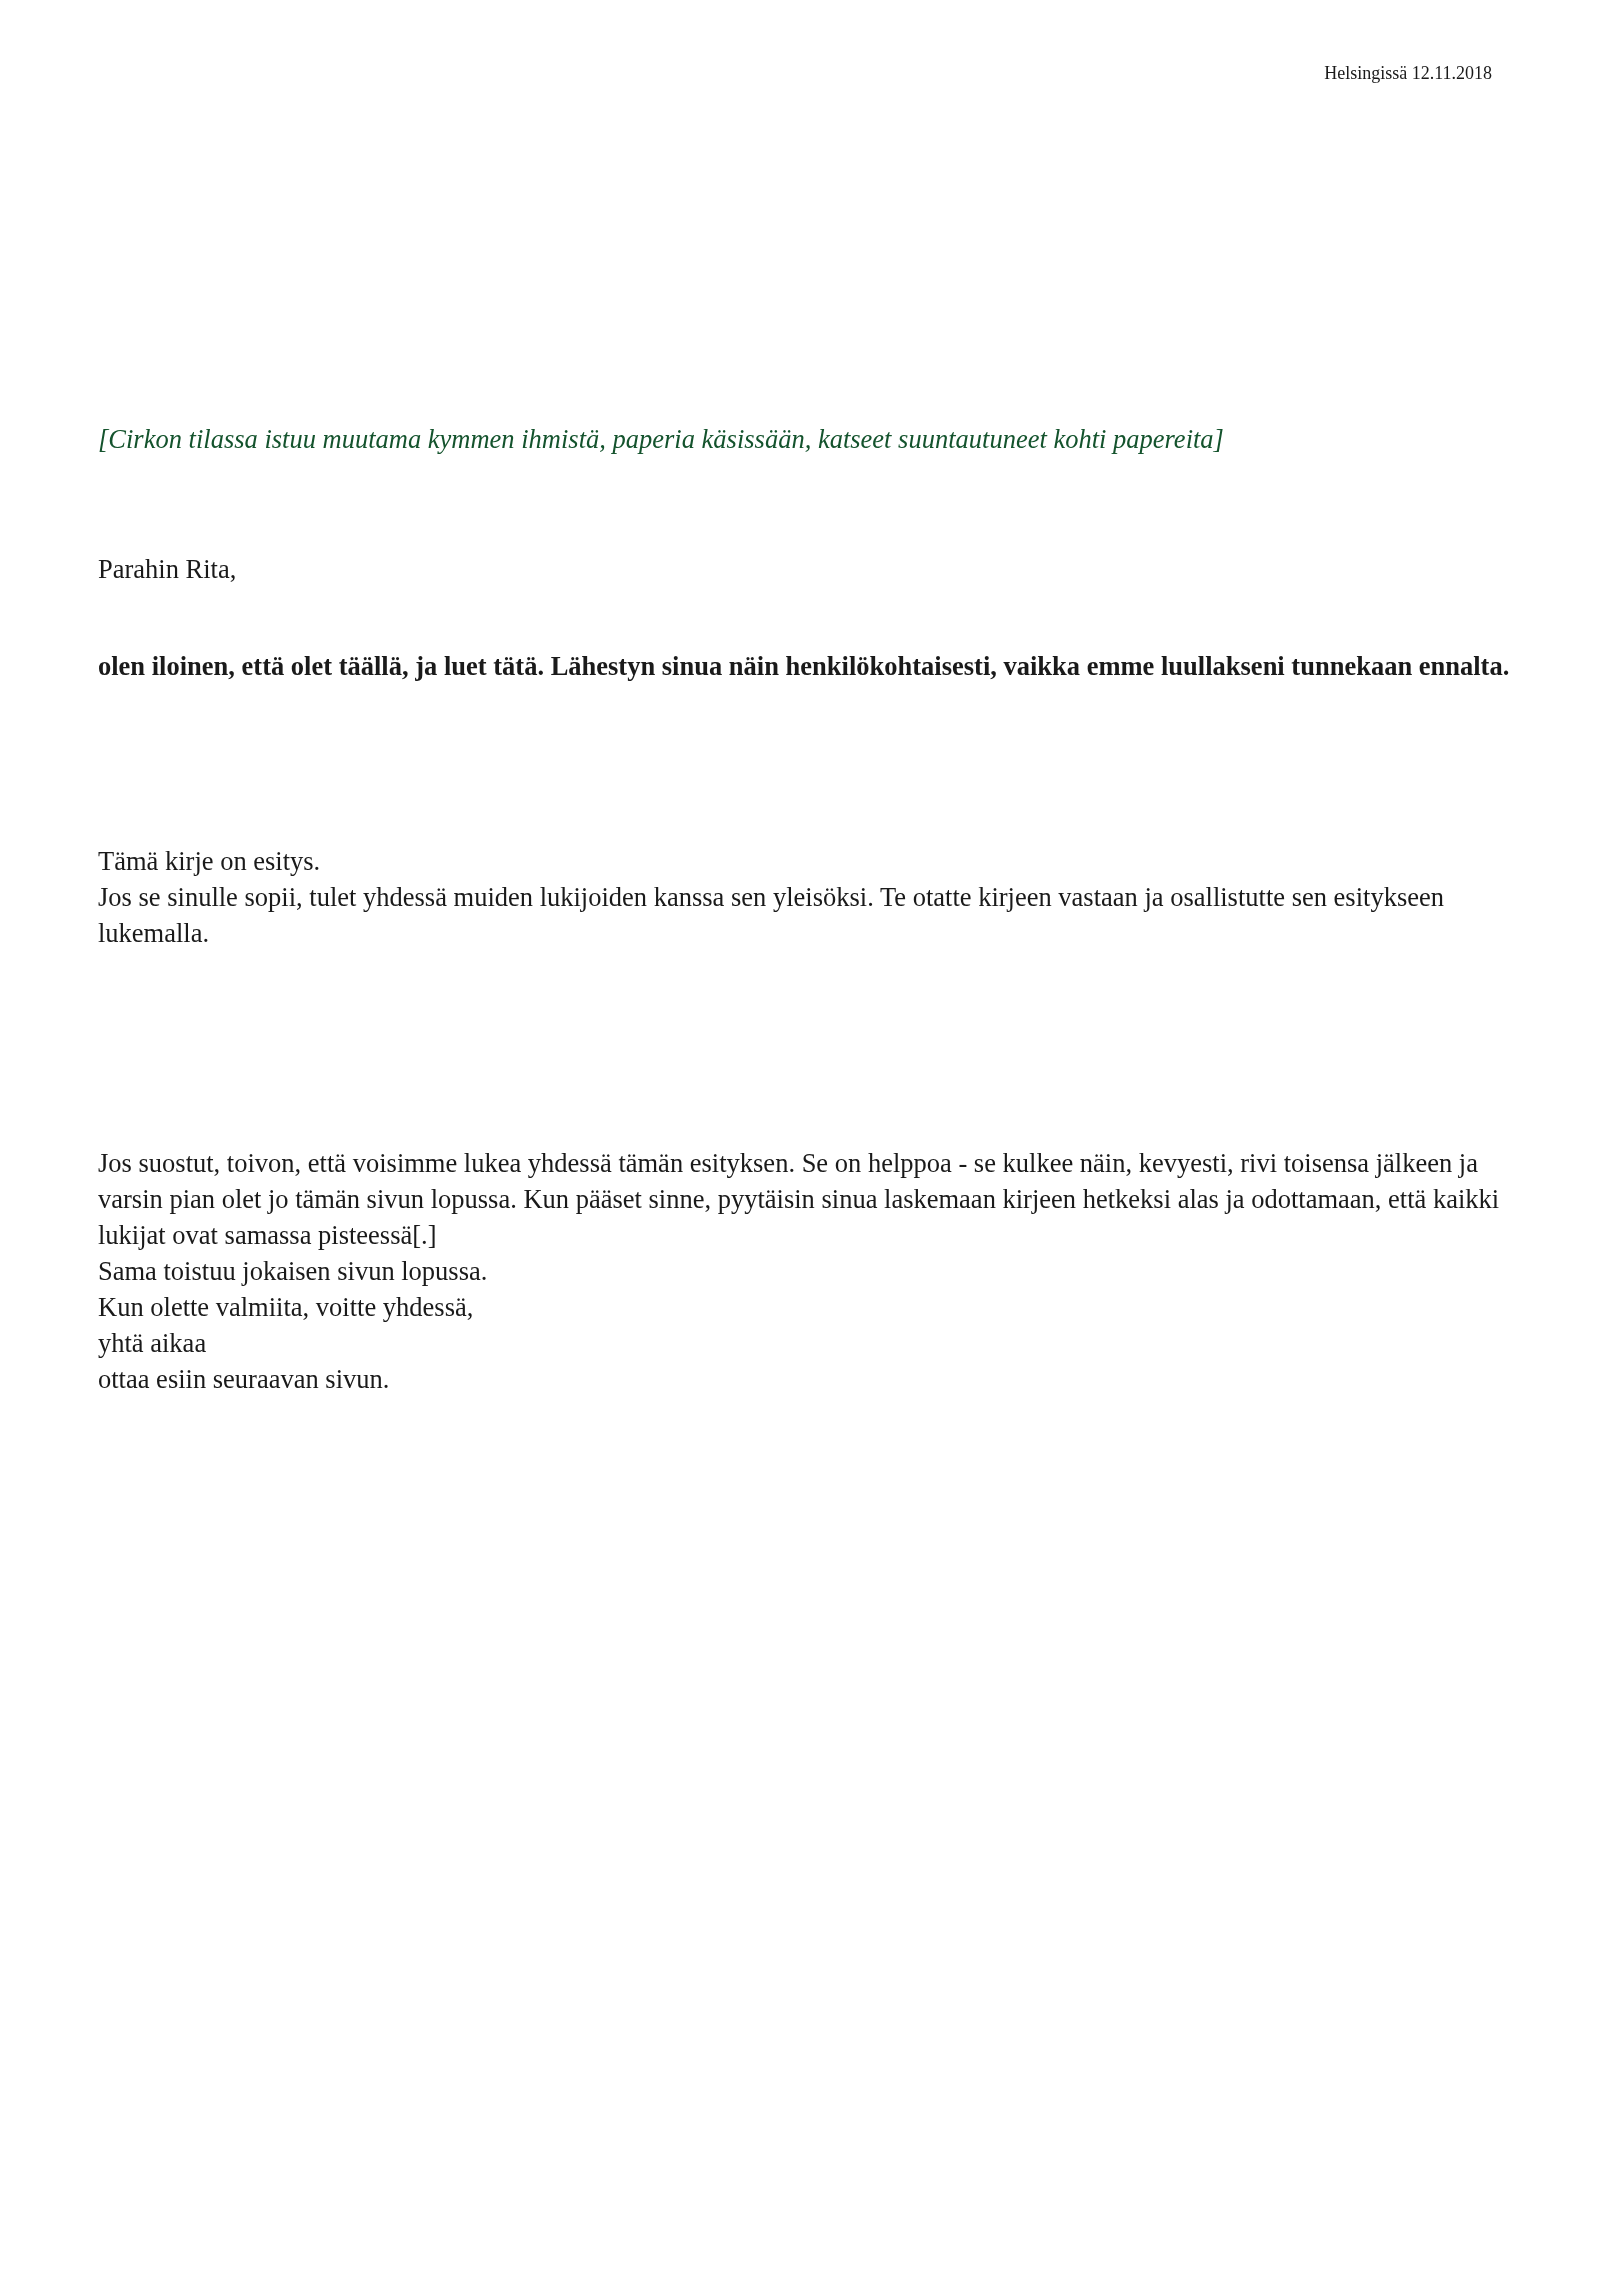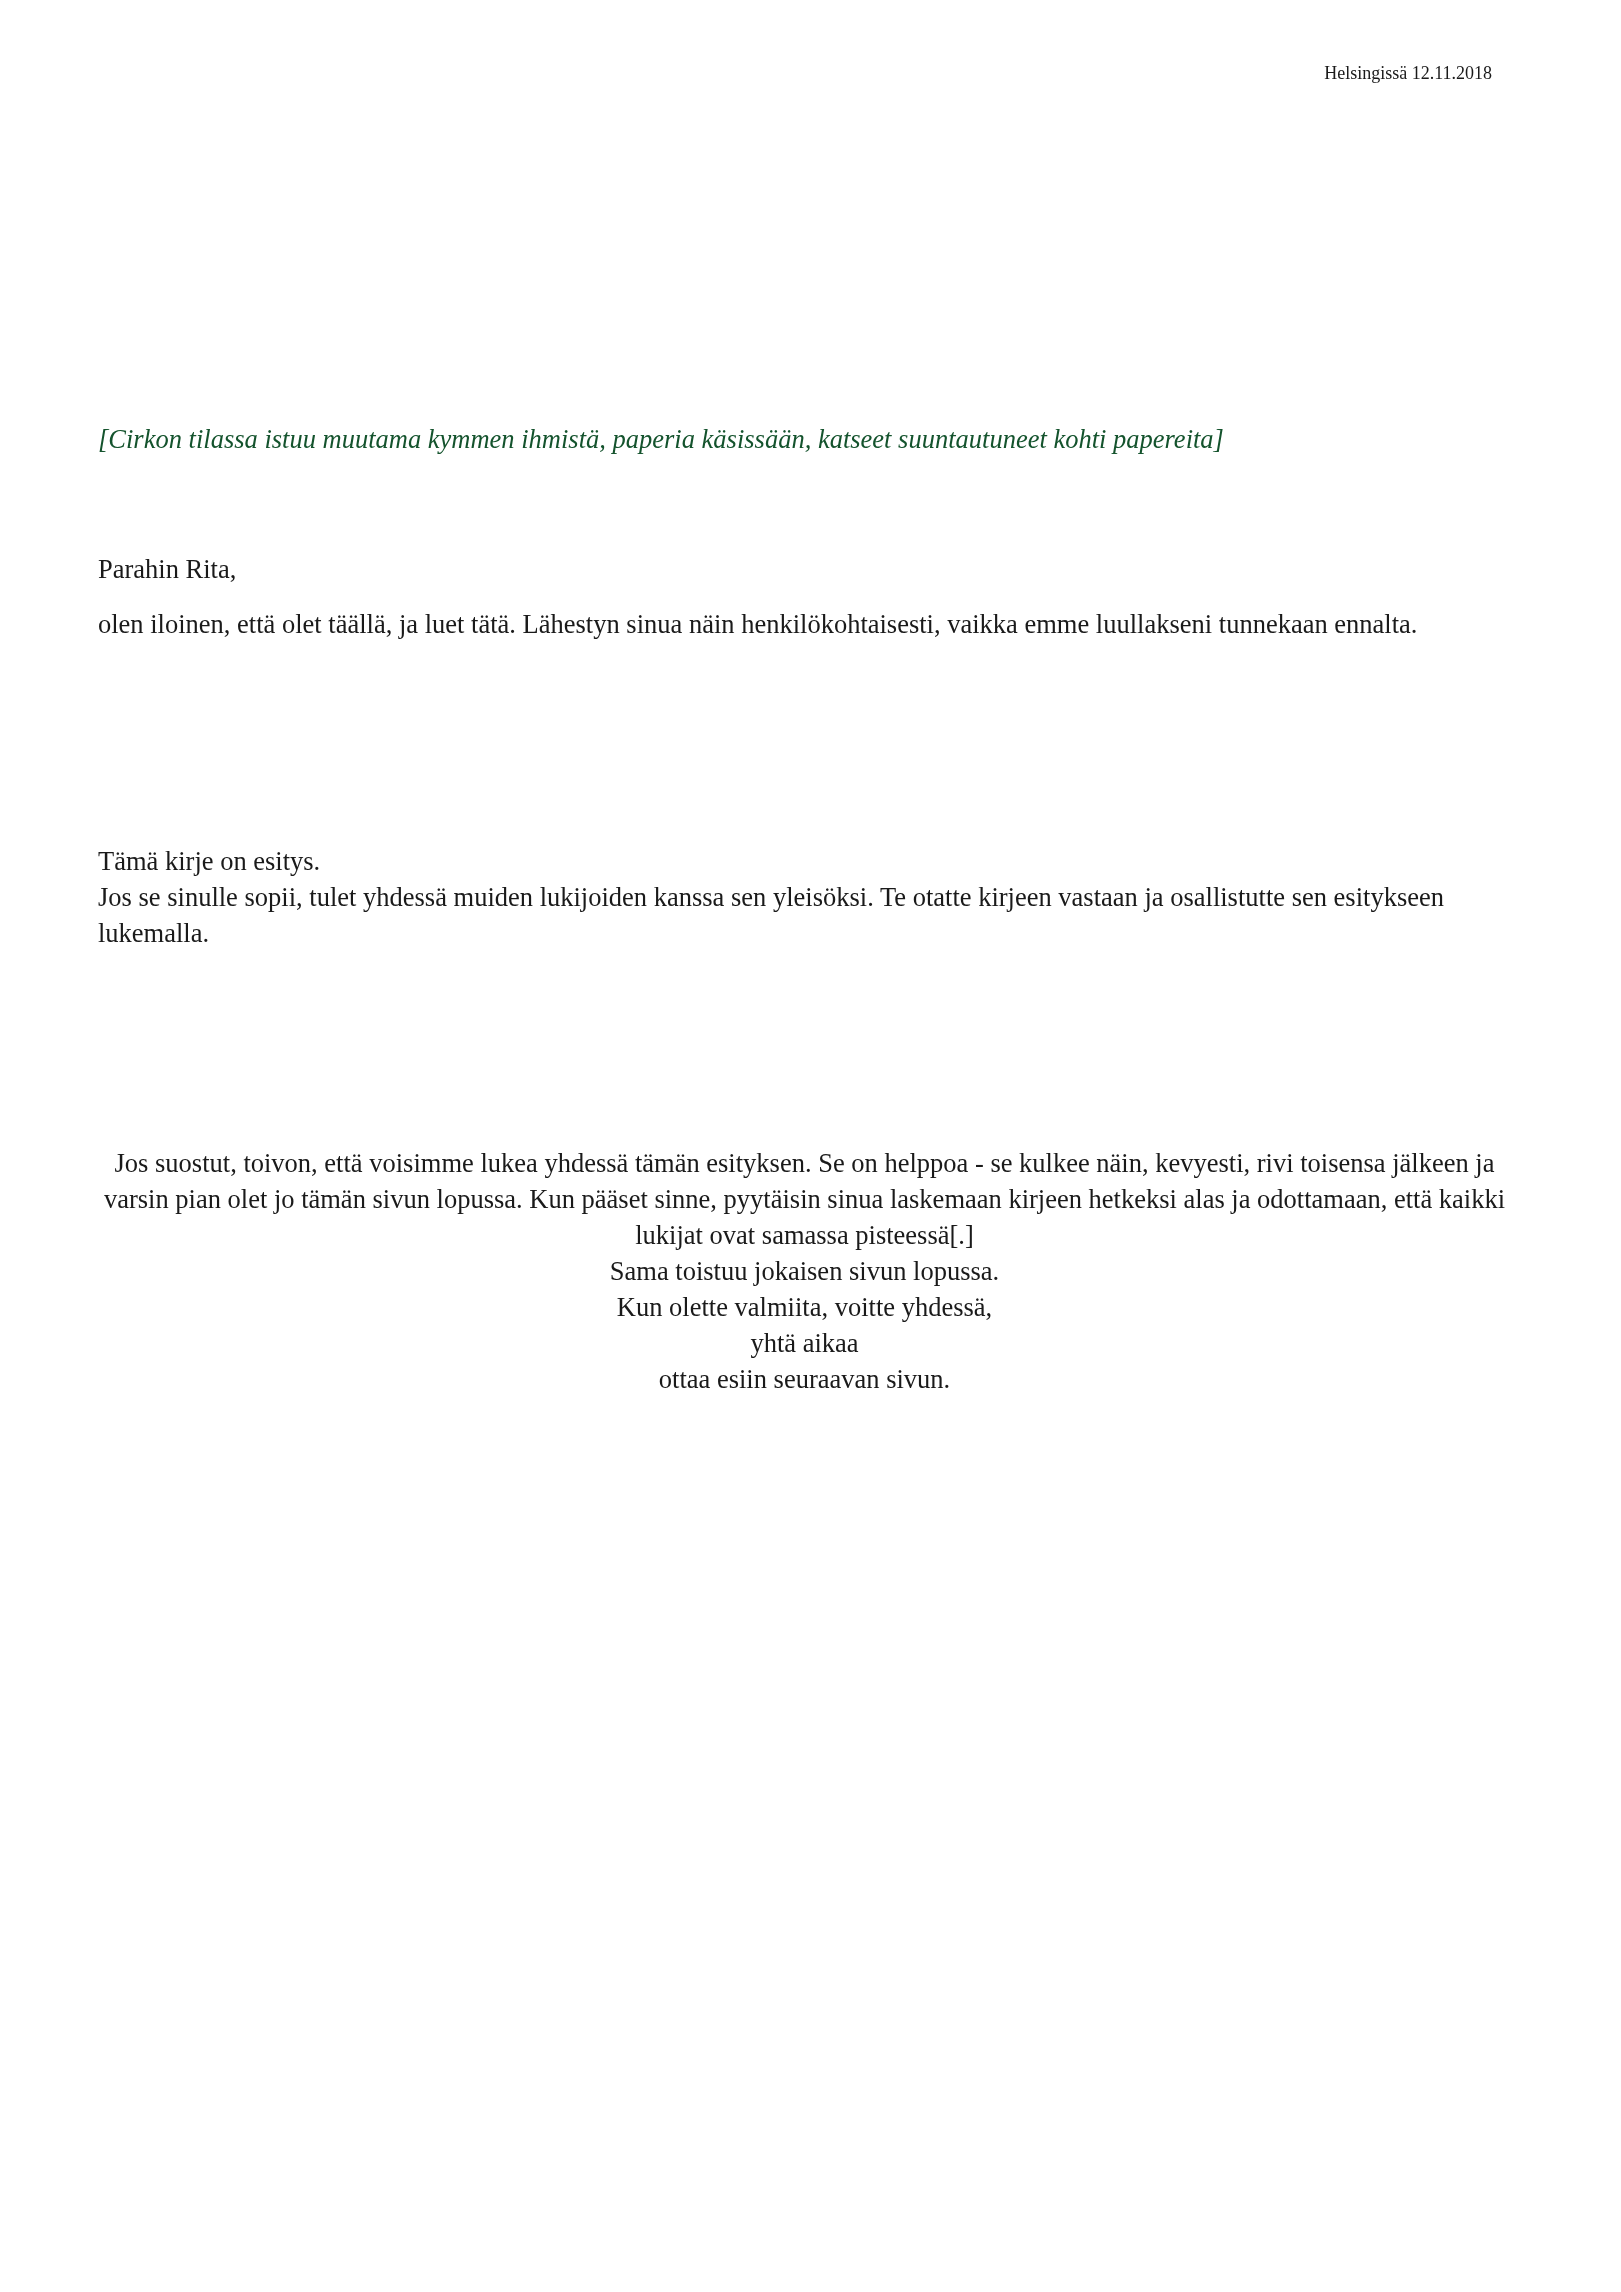--- a/index.html
+++ b/index.html
@@ -33,25 +33,25 @@
     font-size: 18px;
     line-height: 33px;
     white-space: nowrap;
   }
   .stage {
     color: #14532d;
     font-style: italic;
   }
   .pos-stage-opening { top: 421px; }
   .pos-salutation    { top: 551px; }
-  .pos-para-1        { top: 606px; }
+  .pos-para-1        { top: 648px; font-weight: bold; }
   .pos-stage-breath1 { top: 714px; }
   .pos-para-2        { top: 843px; }
   .pos-stage-breath2 { top: 978px; }
-  .pos-para-3        { top: 1145px; text-align: center; }
+  .pos-para-3        { top: 1145px; }
   .pos-stage-closing { top: 1409px; }
 </style>
 </head>
 <body>
 
 <div class="page">
 
   <div class="block dateline">Helsingissä 12.11.2018</div>
 
   <div class="block stage pos-stage-opening">[Cirkon tilassa istuu muutama kymmen ihmistä, paperia käsissään, katseet suuntautuneet kohti papereita]</div>

